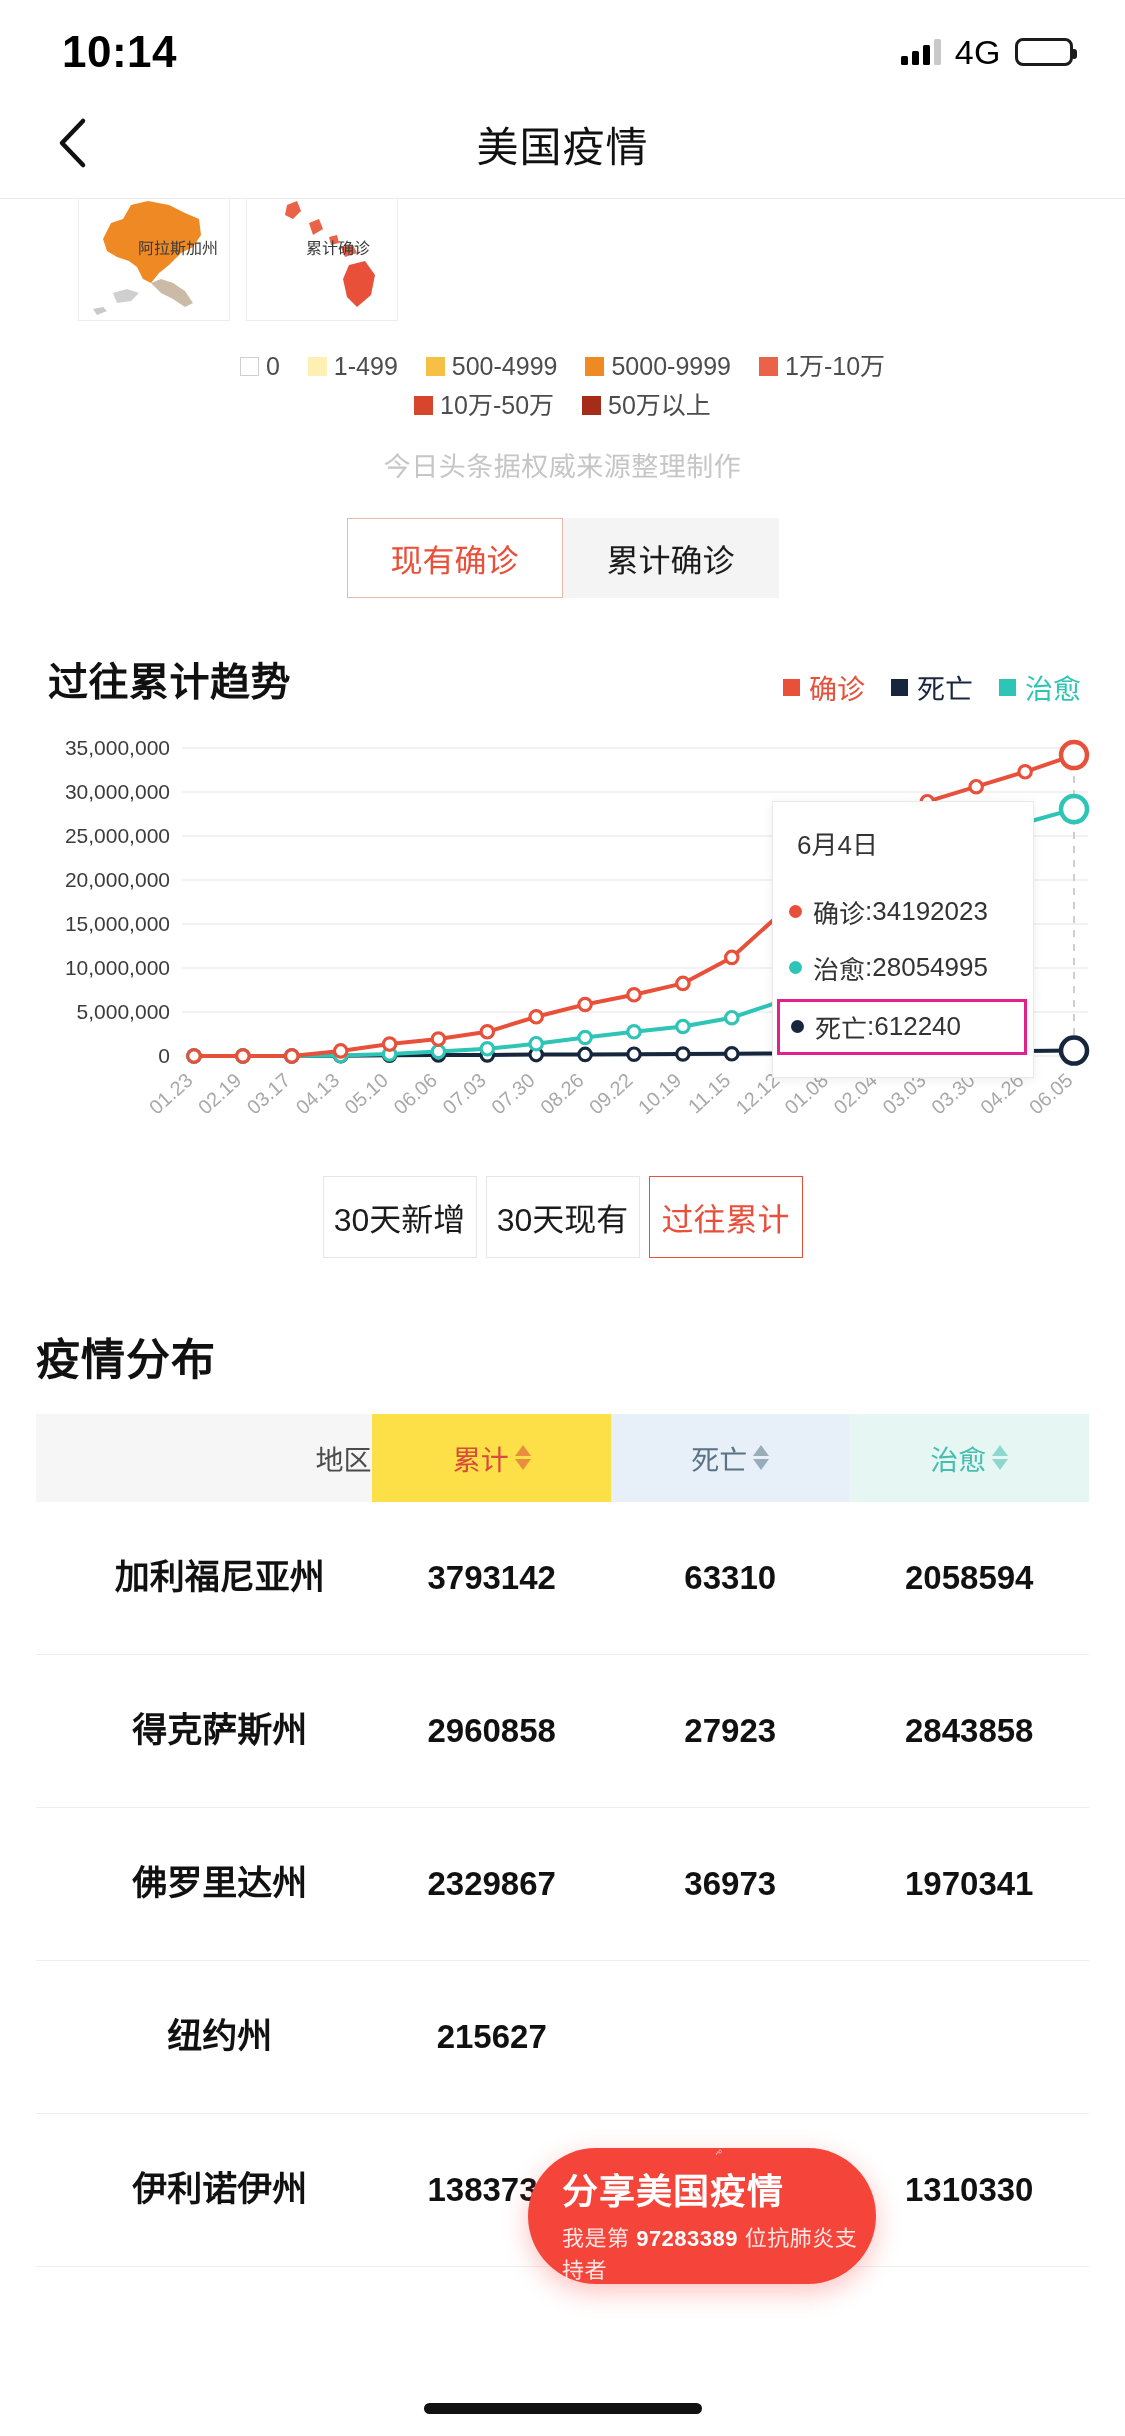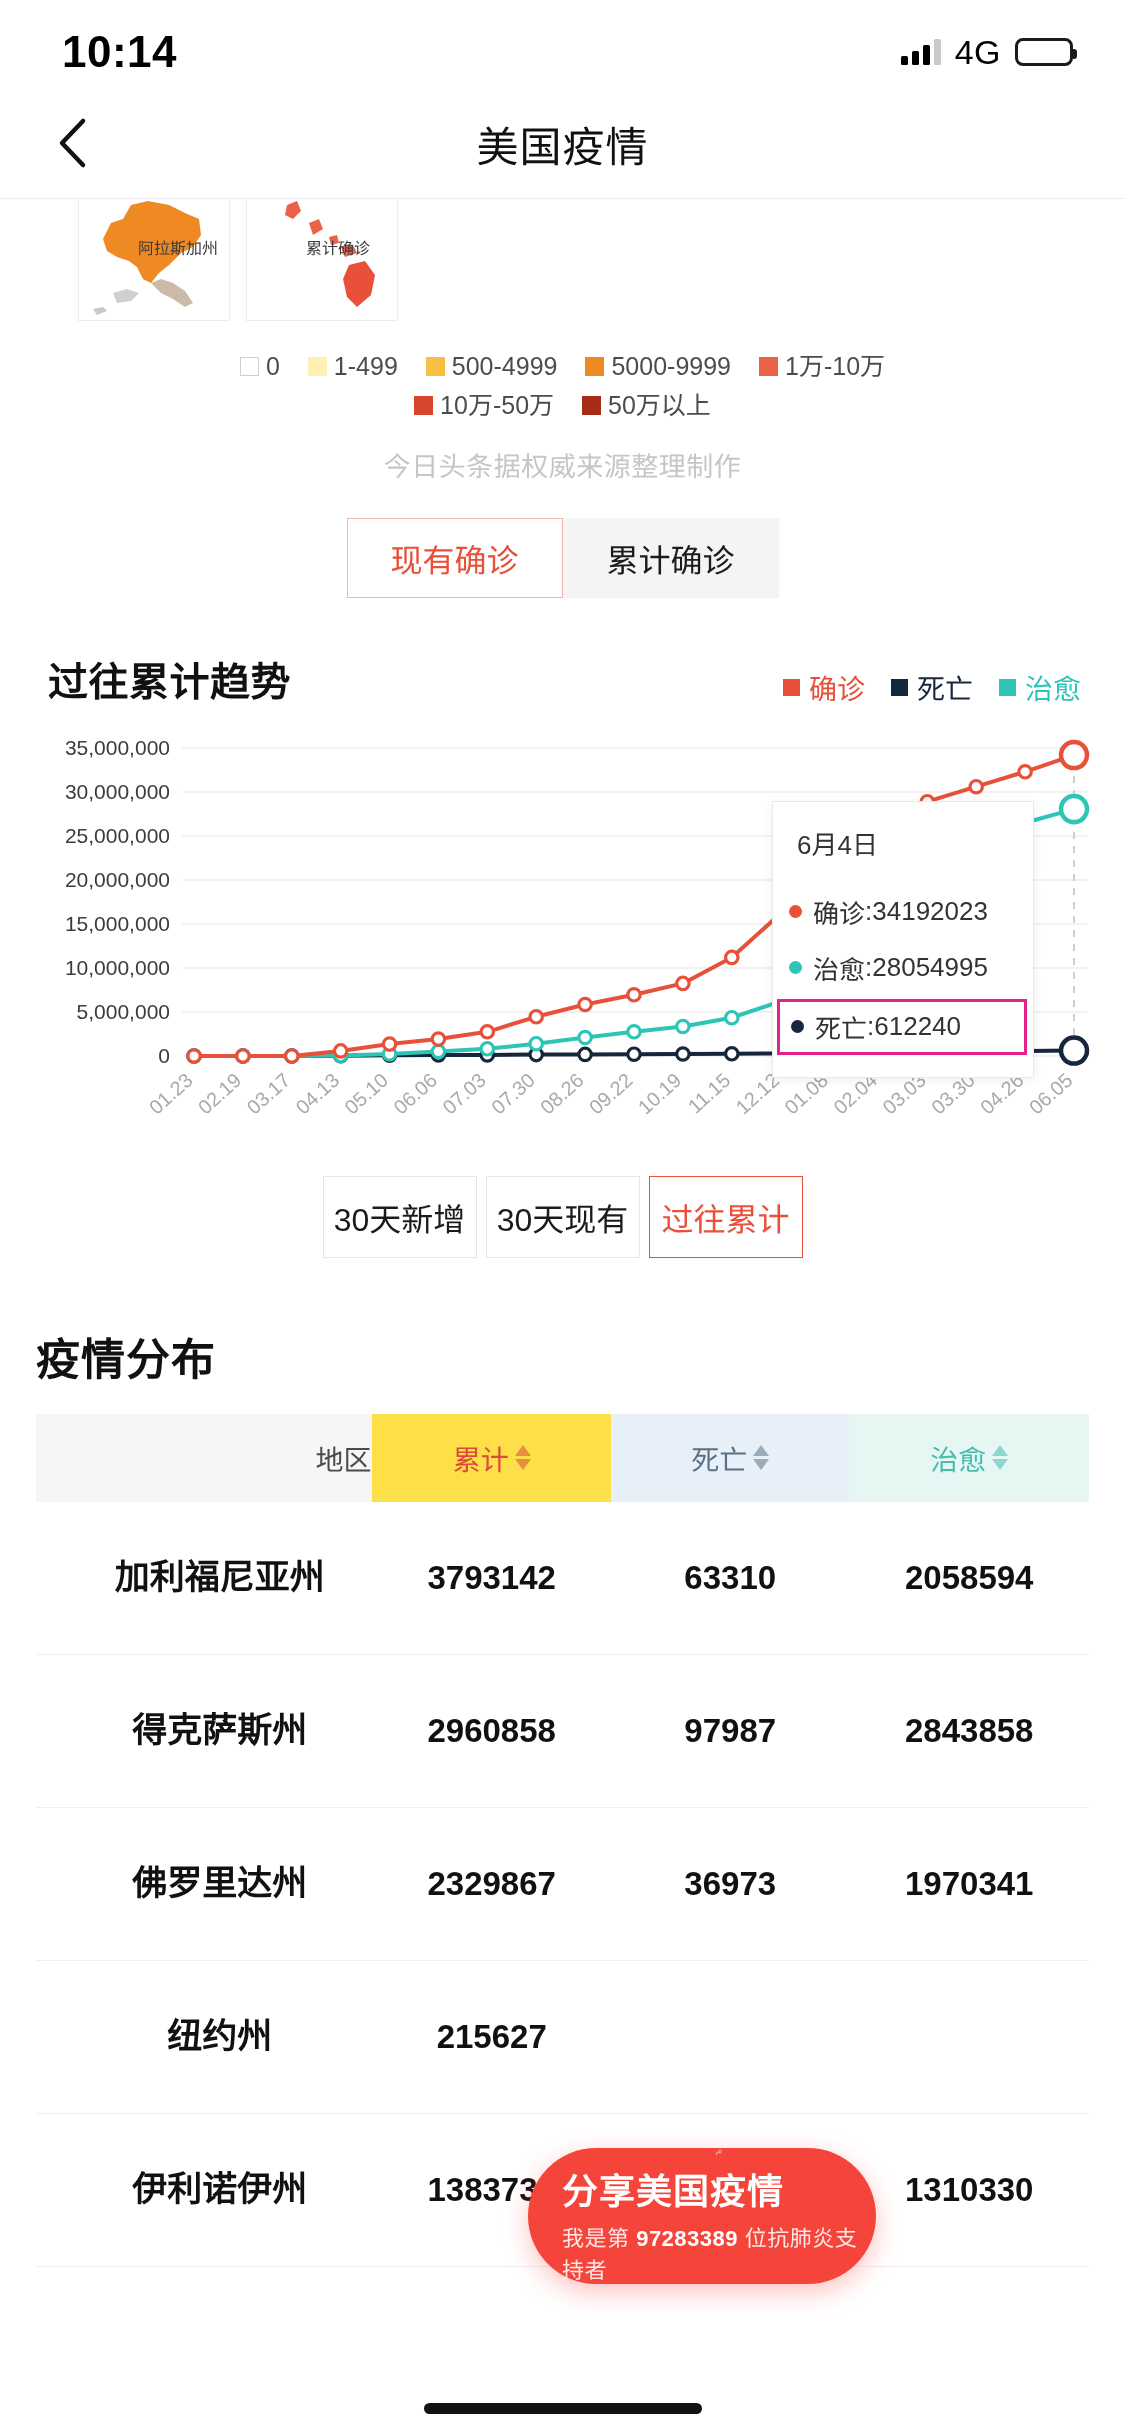--- a/index.html
+++ b/index.html
@@ -729,21 +729,21 @@
     <tbody>
       <tr>
         <td class="region">加利福尼亚州</td>
         <td>3793142</td>
         <td>63310</td>
         <td>2058594</td>
       </tr>
       <tr>
         <td class="region">得克萨斯州</td>
         <td>2960858</td>
-        <td>97987</td>
+        <td>27923</td>
         <td>2843858</td>
       </tr>
       <tr>
         <td class="region">佛罗里达州</td>
         <td>2329867</td>
         <td>36973</td>
         <td>1970341</td>
       </tr>
       <tr>
         <td class="region">纽约州</td>

